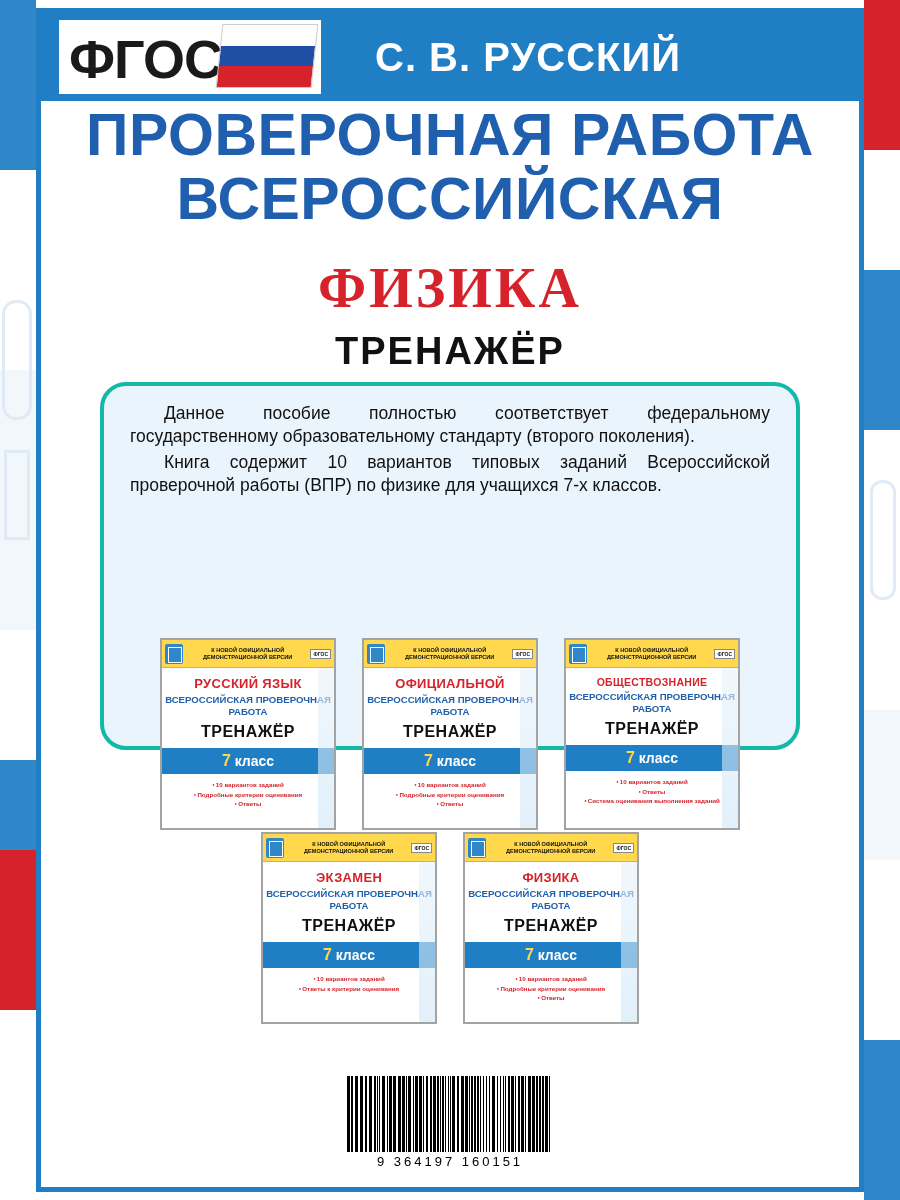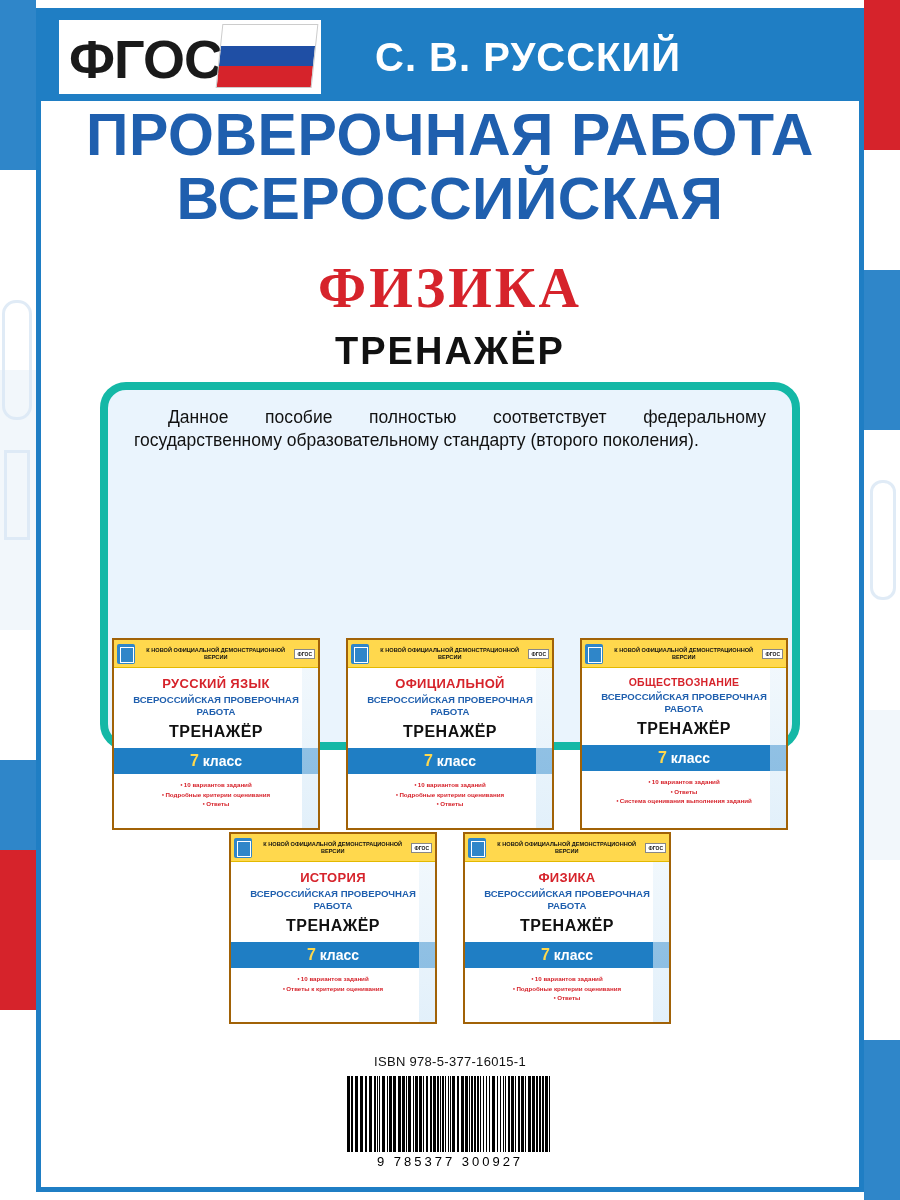--- a/index.html
+++ b/index.html
@@ -116,21 +116,21 @@
     font-size: 38px;
     letter-spacing: 2px;
   }
 
   
   .panel {
     position: absolute;
     left: 100px; top: 382px;
     width: 700px; height: 368px;
     background: #eaf4fd;
-    border: 8px solid #14b8a6;
+    border: 4px solid #14b8a6;
     border-radius: 26px;
     padding: 16px 26px 10px 26px;
   }
   .panel p {
     margin: 0 0 2px 0;
     font-size: 17.5px;
     line-height: 1.33;
     color: #111111;
     text-align: justify;
     text-indent: 34px;
@@ -144,23 +144,23 @@
     display: flex;
     justify-content: center;
     gap: 26px;
     width: 818px;
     left: 41px;
   }
   .row1 { top: 638px; }
   .row2 { top: 832px; }
 
   .book {
-    width: 208px; height: 192px;
+    width: 176px; height: 192px;
     background: #ffffff;
-    border: 2px solid #a16207;
+    border: 2px solid #a3a3a3;
     position: relative;
     overflow: hidden;
   }
   .book-top {
     height: 28px;
     background: #ffd84d;
     border-bottom: 1px solid #e3b900;
     display: flex;
     align-items: center;
     padding: 0 3px;
@@ -326,20 +326,21 @@
 
   <div class="title-main">
     <div>ПРОВЕРОЧНАЯ РАБОТА</div>
     <div>ВСЕРОССИЙСКАЯ</div>
   </div>
   <div class="title-subject">ФИЗИКА</div>
   <div class="title-trainer">ТРЕНАЖЁР</div>
 
   <div class="panel">
     <p>Данное пособие полностью соответствует федеральному государственному образовательному стандарту (второго поколения).</p>
+    <p>Книга содержит 10 вариантов типовых заданий Всероссийской проверочной работы (ВПР) по физике для учащихся 7-х классов.</p>
   </div>
 
   <div class="books-row row1">
 
     <div class="book">
       <div class="book-top">
         <div class="book-icon"></div>
         <div class="book-top-text">К НОВОЙ ОФИЦИАЛЬНОЙ ДЕМОНСТРАЦИОННОЙ ВЕРСИИ</div>
         <div class="book-fgos">ФГОС</div>
       </div>
@@ -401,21 +402,21 @@
 
   <div class="books-row row2">
 
     <div class="book">
       <div class="book-top">
         <div class="book-icon"></div>
         <div class="book-top-text">К НОВОЙ ОФИЦИАЛЬНОЙ ДЕМОНСТРАЦИОННОЙ ВЕРСИИ</div>
         <div class="book-fgos">ФГОС</div>
       </div>
       <div class="book-stripe"></div>
-      <div class="book-subject">ИСТОРИЯ</div>
+      <div class="book-subject">ЭКЗАМЕН</div>
       <div class="book-vpr">ВСЕРОССИЙСКАЯ ПРОВЕРОЧНАЯ РАБОТА</div>
       <div class="book-trainer">ТРЕНАЖЁР</div>
       <div class="book-class-band">
         <div class="book-class"><span class="num">7</span> <span>класс</span></div>
       </div>
       <div class="book-bullets">
         <div>10 вариантов заданий</div>
         <div>Ответы к критерии оценивания</div>
       </div>
     </div>
@@ -435,21 +436,20 @@
       </div>
       <div class="book-bullets">
         <div>10 вариантов заданий</div>
         <div>Подробные критерии оценивания</div>
         <div>Ответы</div>
       </div>
     </div>
 
   </div>
 
-  <div class="isbn">ISBN 978-5-377-16015-1</div>
   <div class="barcode-wrap">
     <div class="barcode" id="barcode-bars">
         <i style="width: 3px;"></i>
         <i style="width: 1px; background: transparent;"></i>
         <i style="width: 2px;"></i>
         <i style="width: 2px; background: transparent;"></i>
         <i style="width: 3px;"></i>
         <i style="width: 2px; background: transparent;"></i>
         <i style="width: 3px;"></i>
         <i style="width: 2px; background: transparent;"></i>
@@ -559,16 +559,16 @@
         <i style="width: 1px; background: transparent;"></i>
         <i style="width: 2px;"></i>
         <i style="width: 1px; background: transparent;"></i>
         <i style="width: 2px;"></i>
         <i style="width: 1px; background: transparent;"></i>
         <i style="width: 3px;"></i>
         <i style="width: 1px; background: transparent;"></i>
         <i style="width: 1px;"></i>
         <i style="width: 2px; background: transparent;"></i>
       </div>
-    <div class="barcode-num">9 785377 300927</div>
+    <div class="barcode-num">9 364197 160151</div>
   </div>
 
 </div>
 
 </body></html>

